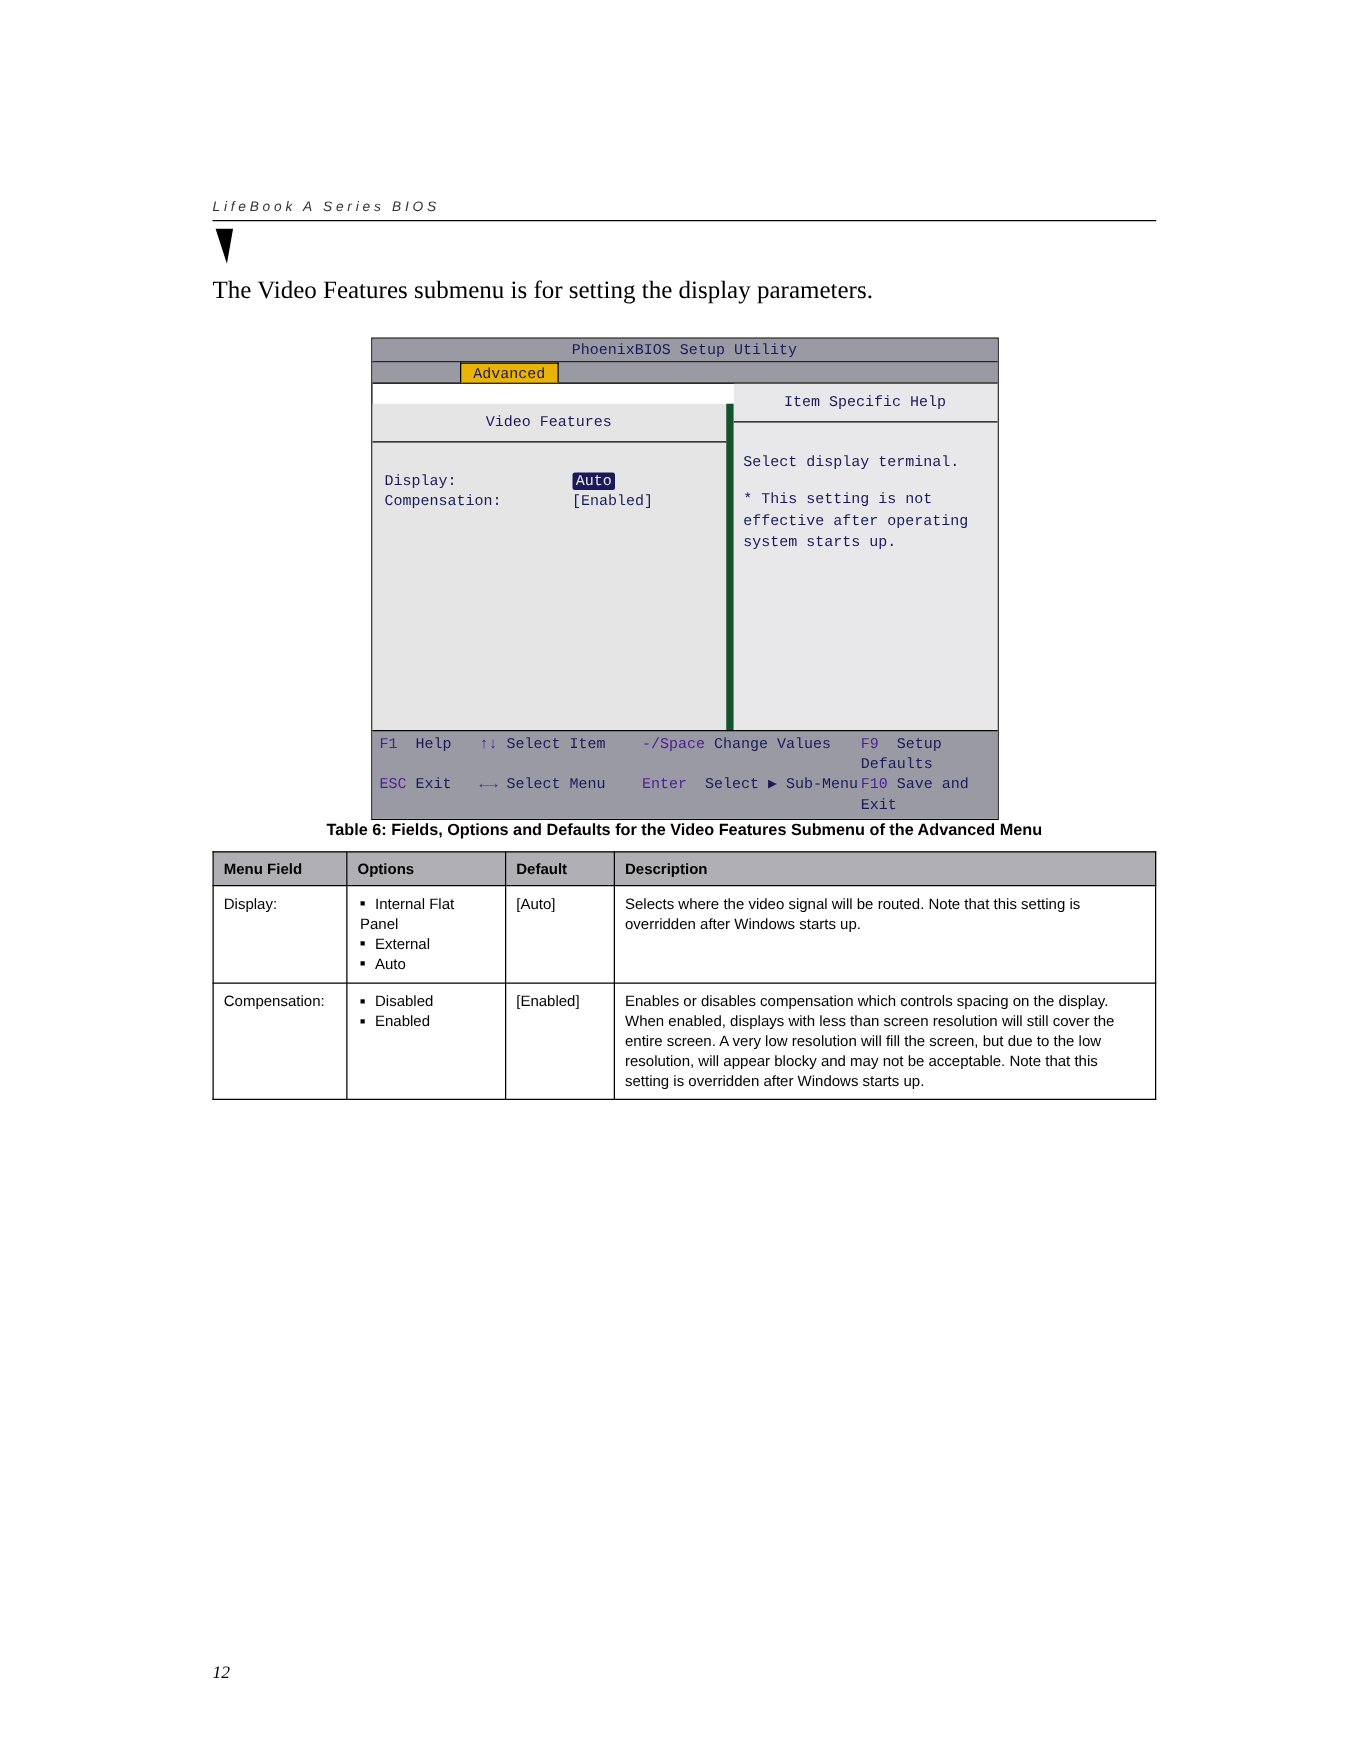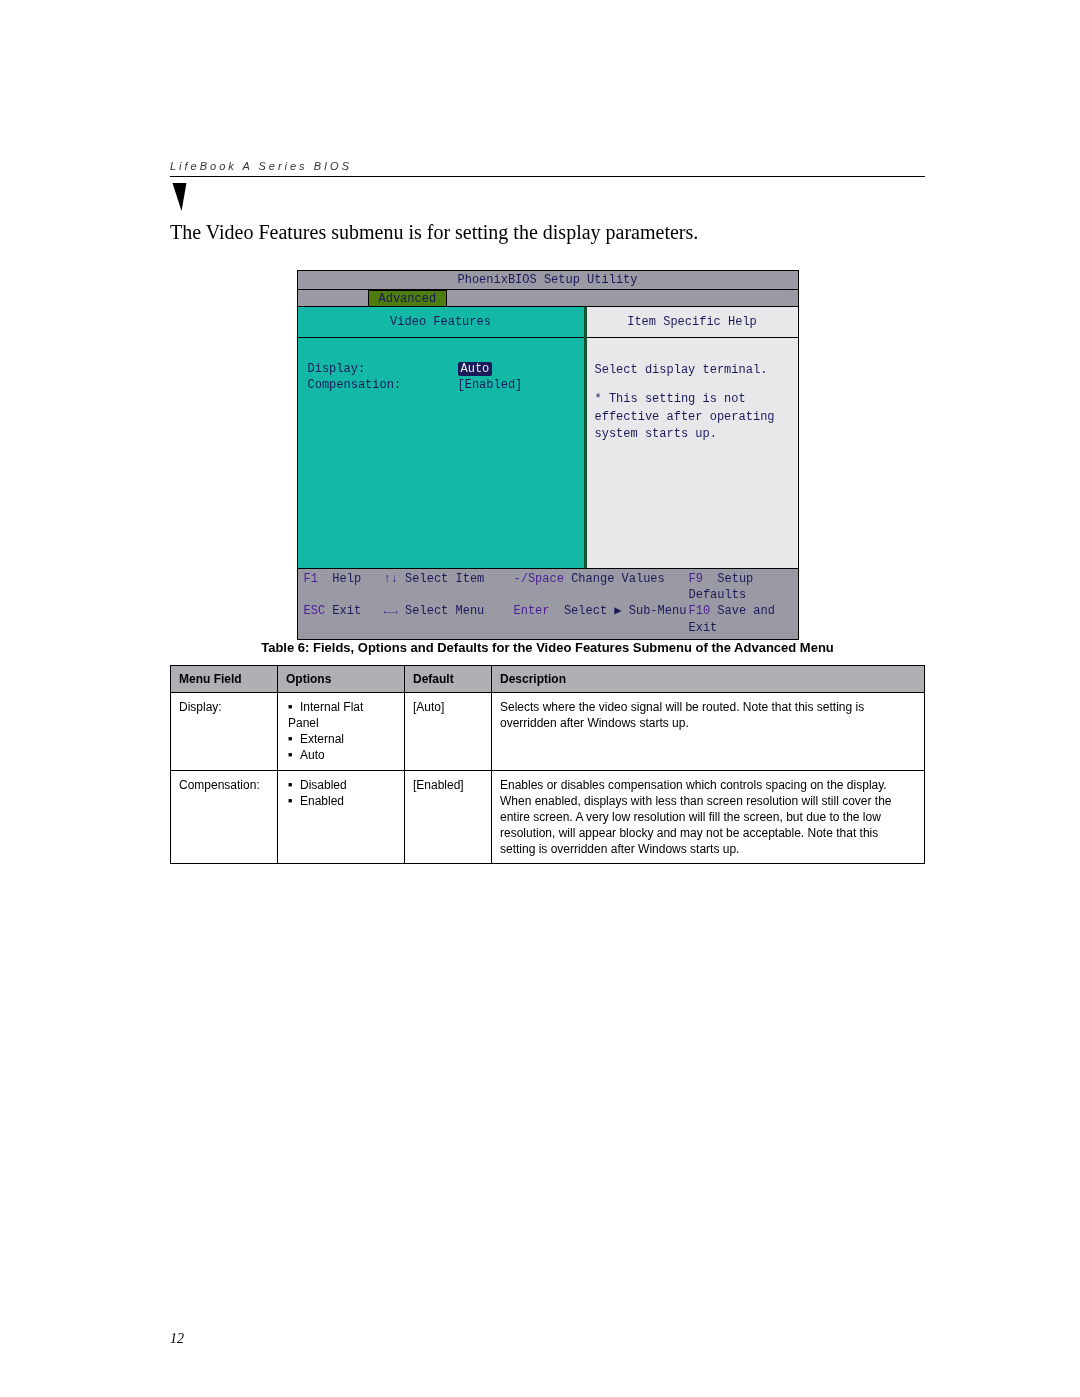--- a/index.html
+++ b/index.html
@@ -67,36 +67,37 @@
   }
   .bios-tabs {
     display: flex;
     background: #9a9aa4;
     border-bottom: 1px solid #000;
     height: 16px;
     align-items: stretch;
   }
   .bios-tabs .spacer { flex: 0 0 70px; }
   .bios-tab {
-    background: #4d7c0f;
+    background: #eab308;
     color: #1a1a5a;
     padding: 0 10px;
     border: 1px solid #000;
     border-bottom: none;
     font-size: 12px;
     display: flex;
     align-items: center;
   }
   .bios-body { display: flex; }
   .bios-left {
     flex: 1;
-    border-right: 3px solid #14532d;
-    background: #14b8a6;
-    color: #1a1a5a;
-    box-sizing: border-box;
+    border-right: 6px solid #14532d;
+    background: #e5e5e5;
+    color: #1a1a5a;
+    box-sizing: border-box;
+    margin-top: 16px;
   }
   .bios-right {
     width: 211px;
     background: #e8e8ea;
     color: #1a1a5a;
     box-sizing: border-box;
   }
   .bios-sub-head {
     text-align: center;
     padding: 8px 4px;

